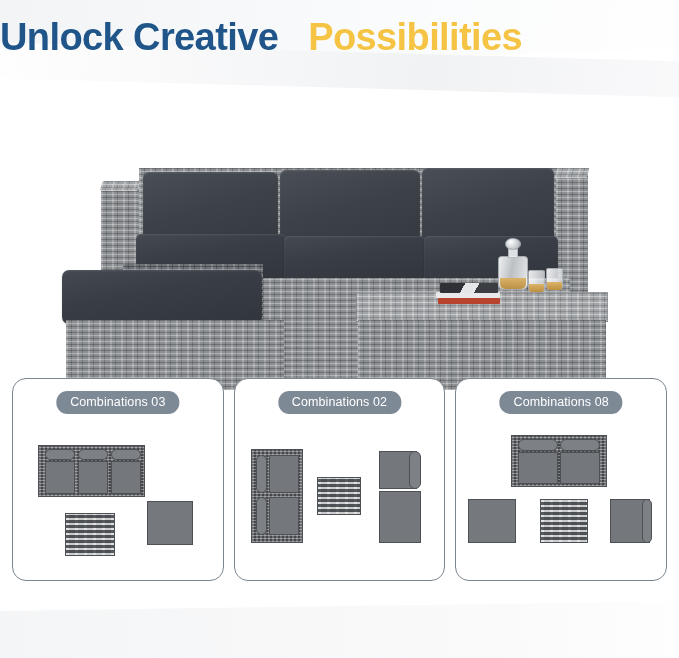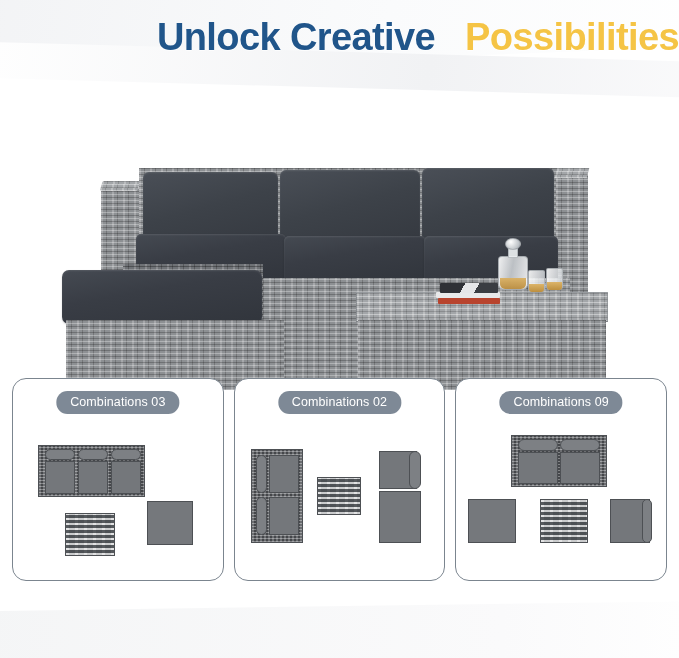--- a/index.html
+++ b/index.html
@@ -37,21 +37,21 @@
     width: 760px; height: 70px;
     background: linear-gradient(90deg, #f4f5f6 0%, #fafafb 70%, #ffffff 100%);
     transform: rotate(-0.8deg);
     z-index: 0;
   }
 
   
   .headline {
     position: relative;
     z-index: 3;
-    text-align: right;
+    text-align: left;
     padding-top: 16px;
     font-size: 38px;
     font-weight: 700;
     letter-spacing: -0.6px;
     white-space: nowrap;
     line-height: 1.15;
   }
   .headline .part-a {
     color: #20558a;
     text-shadow: 0 1px 0 rgba(255,255,255,.7);
@@ -350,21 +350,21 @@
       <div class="dg dg-table" style="left:74px; top:56px; width:44px; height:38px;"></div>
 
       <div class="dg dg-seat" style="left:136px; top:30px; width:38px; height:38px;"></div>
       <div class="dg dg-pillow" style="left:166px; top:30px; width:12px; height:38px;"></div>
 
       <div class="dg dg-seat" style="left:136px; top:70px; width:42px; height:52px;"></div>
     </div>
   </div>
 
   <div class="combo-card">
-    <div class="combo-label">Combinations 09</div>
+    <div class="combo-label">Combinations 08</div>
     <div class="combo-stage">
 
       <div class="dg dg-frame" style="left:47px; top:14px; width:96px; height:52px;"></div>
       <div class="dg dg-pillow" style="left:54px; top:18px; width:40px; height:12px;"></div>
       <div class="dg dg-pillow" style="left:96px; top:18px; width:40px; height:12px;"></div>
       <div class="dg dg-seat" style="left:54px; top:31px; width:40px; height:32px;"></div>
       <div class="dg dg-seat" style="left:96px; top:31px; width:40px; height:32px;"></div>
 
       <div class="dg dg-plain" style="left:4px; top:78px; width:48px; height:44px;"></div>
       <div class="dg dg-table" style="left:76px; top:78px; width:48px; height:44px;"></div>

